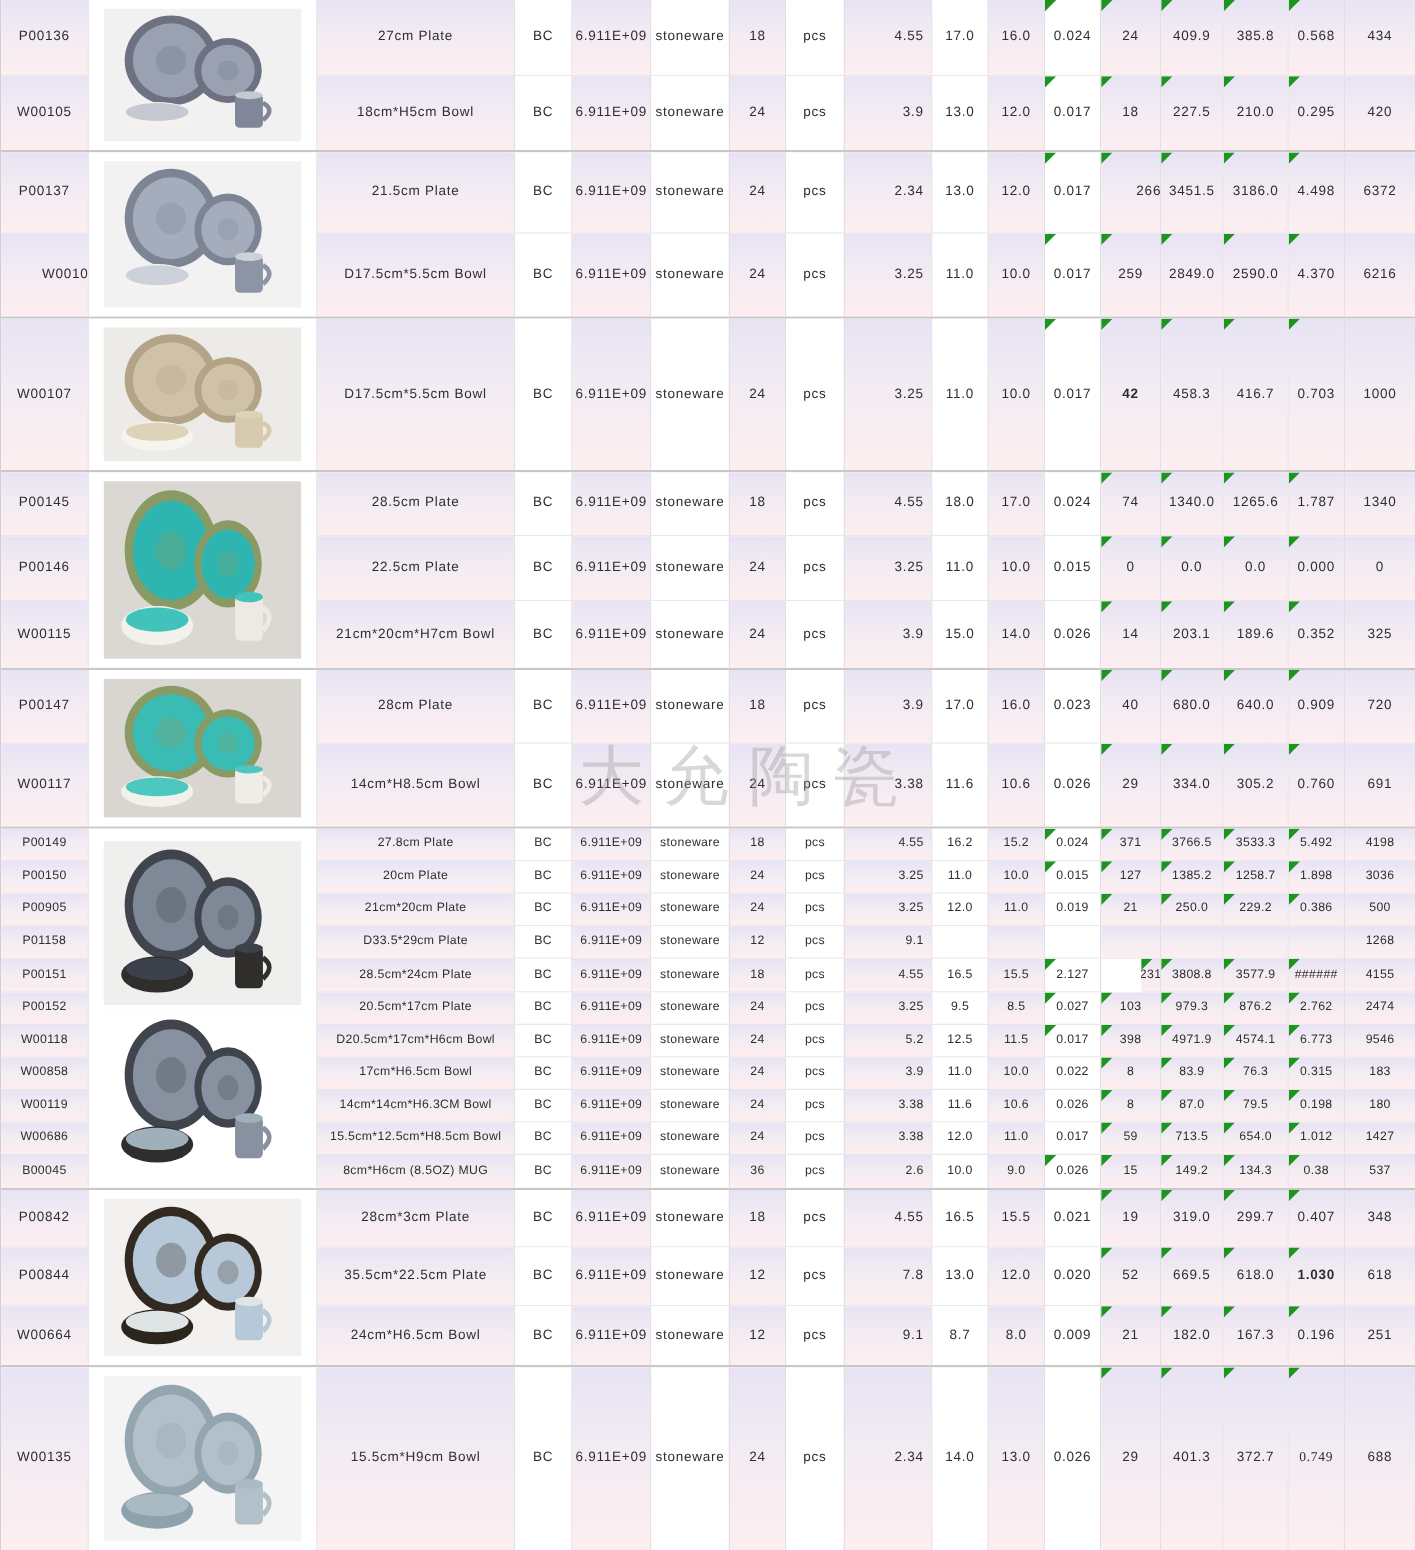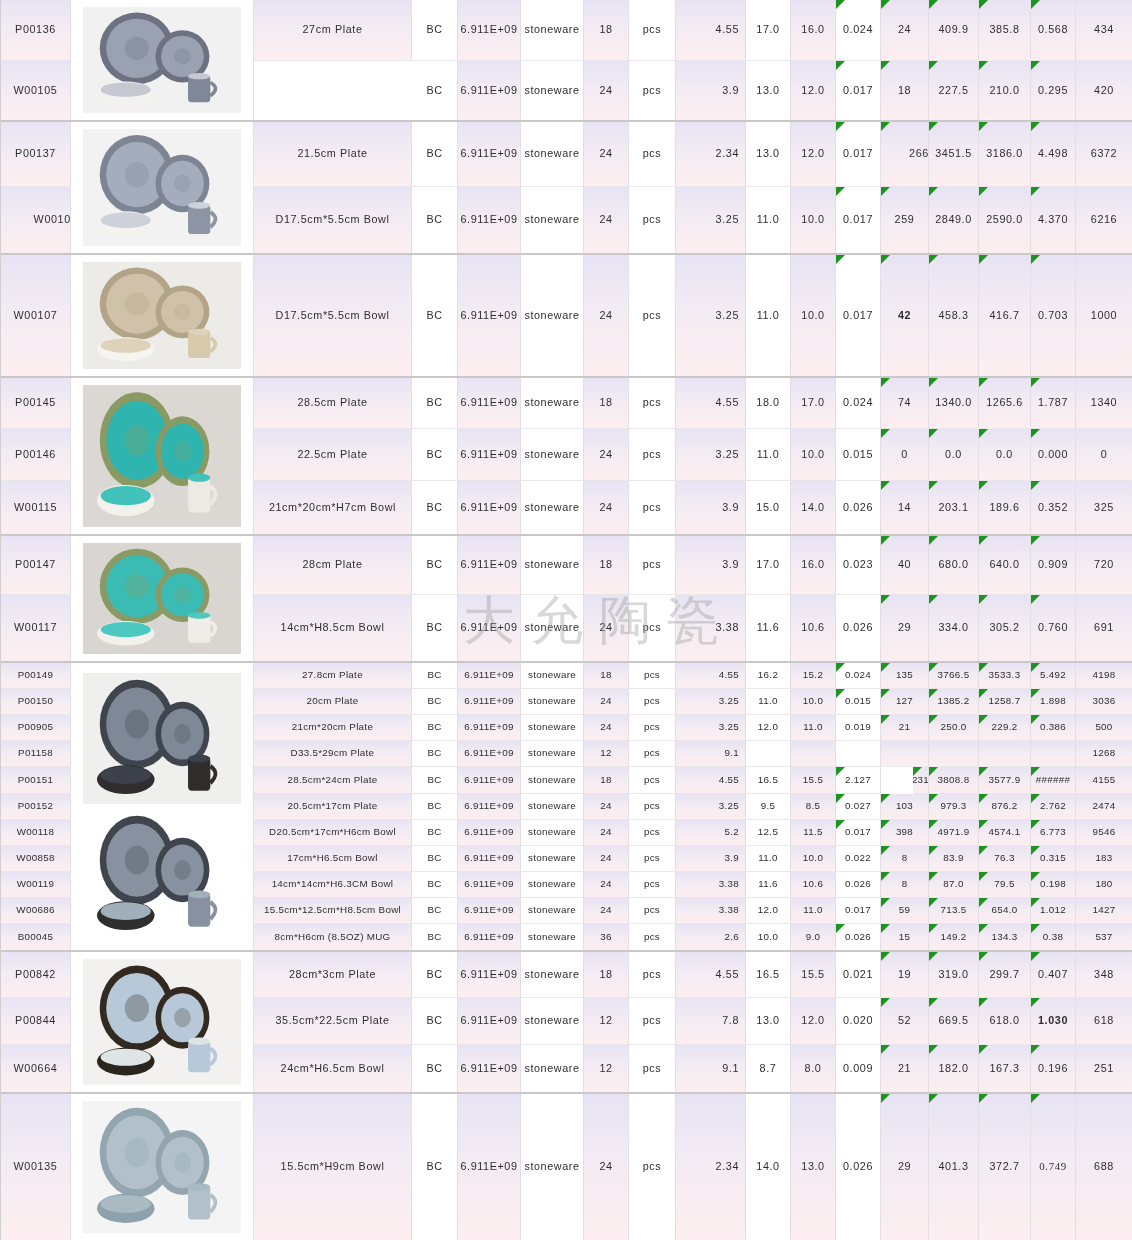--- a/index.html
+++ b/index.html
@@ -59,20 +59,21 @@
         <div class="cell grad right" style="grid-area: 1 / 9;">4.55</div>
         <div class="cell white" style="grid-area: 1 / 10;">17.0</div>
         <div class="cell grad" style="grid-area: 1 / 11;">16.0</div>
         <div class="cell white flag" style="grid-area: 1 / 12;">0.024</div>
         <div class="cell grad flag" style="grid-area: 1 / 13;">24</div>
         <div class="cell grad flag" style="grid-area: 1 / 14;">409.9</div>
         <div class="cell grad flag" style="grid-area: 1 / 15;">385.8</div>
         <div class="cell grad flag" style="grid-area: 1 / 16;">0.568</div>
         <div class="cell grad" style="grid-area: 1 / 17;">434</div>
         <div class="cell grad lastrow" style="grid-area: 2 / 1;">W00105</div>
+        <div class="cell grad lastrow" style="grid-area: 2 / 3;">18cm*H5cm Bowl</div>
         <div class="cell white lastrow" style="grid-area: 2 / 4;">BC</div>
         <div class="cell grad lastrow" style="grid-area: 2 / 5;">6.911E+09</div>
         <div class="cell white lastrow" style="grid-area: 2 / 6;">stoneware</div>
         <div class="cell grad lastrow" style="grid-area: 2 / 7;">24</div>
         <div class="cell white lastrow" style="grid-area: 2 / 8;">pcs</div>
         <div class="cell grad right lastrow" style="grid-area: 2 / 9;">3.9</div>
         <div class="cell white lastrow" style="grid-area: 2 / 10;">13.0</div>
         <div class="cell grad lastrow" style="grid-area: 2 / 11;">12.0</div>
         <div class="cell white lastrow flag" style="grid-area: 2 / 12;">0.017</div>
         <div class="cell grad lastrow flag" style="grid-area: 2 / 13;">18</div>
@@ -333,21 +334,21 @@
         <div class="cell grad dense" style="grid-area: 1 / 3;">27.8cm Plate</div>
         <div class="cell white dense" style="grid-area: 1 / 4;">BC</div>
         <div class="cell grad dense" style="grid-area: 1 / 5;">6.911E+09</div>
         <div class="cell white dense" style="grid-area: 1 / 6;">stoneware</div>
         <div class="cell grad dense" style="grid-area: 1 / 7;">18</div>
         <div class="cell white dense" style="grid-area: 1 / 8;">pcs</div>
         <div class="cell grad dense right" style="grid-area: 1 / 9;">4.55</div>
         <div class="cell white dense" style="grid-area: 1 / 10;">16.2</div>
         <div class="cell grad dense" style="grid-area: 1 / 11;">15.2</div>
         <div class="cell white dense flag" style="grid-area: 1 / 12;">0.024</div>
-        <div class="cell grad dense flag" style="grid-area: 1 / 13;">135</div>
+        <div class="cell grad dense flag" style="grid-area: 1 / 13;">371</div>
         <div class="cell grad dense flag" style="grid-area: 1 / 14;">3766.5</div>
         <div class="cell grad dense flag" style="grid-area: 1 / 15;">3533.3</div>
         <div class="cell grad dense flag" style="grid-area: 1 / 16;">5.492</div>
         <div class="cell grad dense" style="grid-area: 1 / 17;">4198</div>
         <div class="cell grad dense" style="grid-area: 2 / 1;">P00150</div>
         <div class="cell grad dense" style="grid-area: 2 / 3;">20cm Plate</div>
         <div class="cell white dense" style="grid-area: 2 / 4;">BC</div>
         <div class="cell grad dense" style="grid-area: 2 / 5;">6.911E+09</div>
         <div class="cell white dense" style="grid-area: 2 / 6;">stoneware</div>
         <div class="cell grad dense" style="grid-area: 2 / 7;">24</div>

